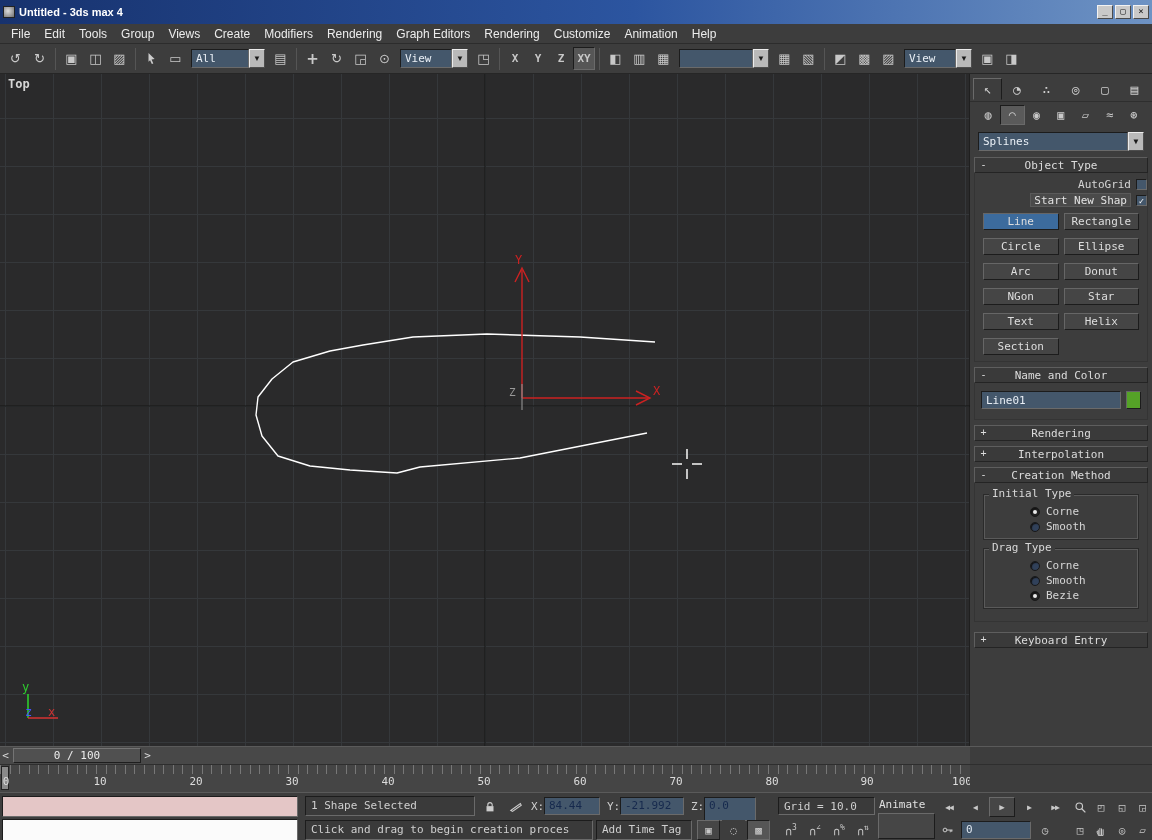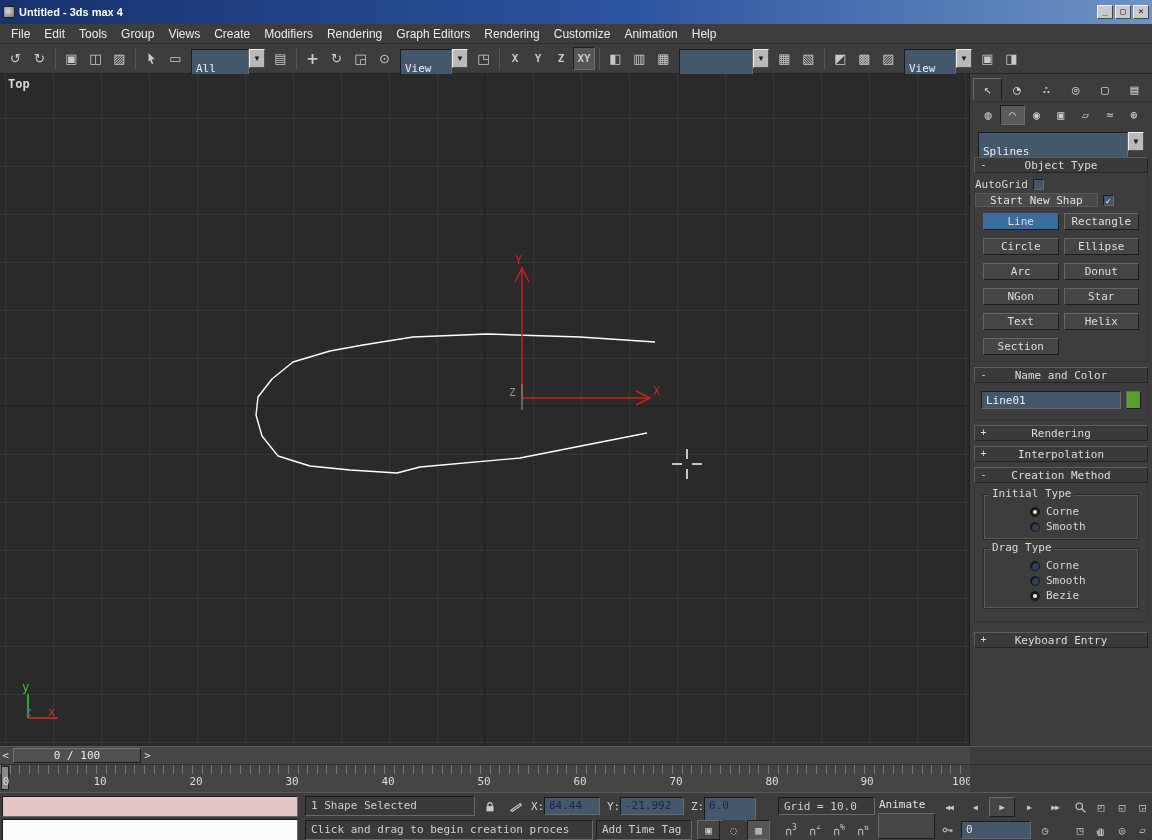--- a/index.html
+++ b/index.html
@@ -22,21 +22,21 @@
 
   
   .toolbar { height:30px; background:#3d3d3d; border-bottom:1px solid #262626; display:flex; align-items:center; padding-left:4px; gap:1px; }
   .tsep { width:1px; height:22px; background:#292929; border-right:1px solid #555; margin:0 3px; }
   .tbtn { width:23px; height:23px; background:#3d3d3d; border:1px solid transparent; color:#c8c8c8;
     display:flex; align-items:center; justify-content:center; font-size:13px; font-family:"DejaVu Sans",sans-serif; }
   .tbtn.txt { font-family:"DejaVu Sans Mono",monospace; font-size:11px; font-weight:bold; width:22px; }
   .tbtn.pressed { background:#565656; border-color:#1c1c1c #6a6a6a #6a6a6a #1c1c1c; }
   .dd { display:flex; height:19px; margin:0 3px; }
   .dd-field { background:#44576b; color:#e9eff6; font-family:"DejaVu Sans Mono",monospace; font-size:11px;
-    padding:12px 4px; border:1px solid; border-color:#1c1c1c #6a6a6a #6a6a6a #1c1c1c; }
+    padding:2px 4px; border:1px solid; border-color:#1c1c1c #6a6a6a #6a6a6a #1c1c1c; }
   .dd-btn { width:16px; background:#b9b9b9; color:#1a1a1a; font-size:8px; display:flex; align-items:center; justify-content:center;
     border:1px solid; border-color:#ececec #4d4d4d #4d4d4d #ececec; }
 
   
   .main { display:flex; height:672px; }
   .viewport { position:relative; width:970px; height:672px; background-color:#2a2a2b;
     background-image:linear-gradient(90deg,#35383b 1px,transparent 1px),linear-gradient(#35383b 1px,transparent 1px);
     background-size:48px 48px; background-position:5px 44px; border-right:1px solid #1f1f1f; }
   .vp-label { position:absolute; top:3px; left:8px; color:#d6d6d6; font:bold 12px "DejaVu Sans Mono",monospace; }
   svg.overlay { position:absolute; left:0; top:0; }
@@ -51,24 +51,24 @@
   .cat { flex:1; height:20px; display:flex; align-items:center; justify-content:center; color:#c9c9c9; font-size:12px;
     border:1px solid transparent; }
   .cat.sel { background:#5a5a5a; border-color:#1c1c1c #6a6a6a #6a6a6a #1c1c1c; }
   .cmd .dd.full { margin:4px 8px 6px 8px; }
   .cmd .dd-field.grow { flex:1; }
   .rollout { margin:5px 4px 0 4px; height:16px; background:#3a3a3a; border:1px solid; border-color:#5e5e5e #242424 #242424 #5e5e5e;
     display:flex; align-items:center; position:relative; }
   .pm { width:11px; height:11px; margin-left:3px; font-size:10px; line-height:9px; text-align:center; color:#ddd; }
   .rtitle { position:absolute; left:0; right:0; text-align:center; color:#dcdcdc; }
   .rcontent { margin:0 4px; border:1px solid #343434; border-top:none; padding:3px 0 4px 0; }
-  .crow { display:flex; align-items:center; justify-content:flex-start; gap:5px; margin:2px 0; }
+  .crow { display:flex; align-items:center; justify-content:flex-end; gap:5px; margin:2px 0; }
   .cbox { width:11px; height:11px; background:#44576b; border:1px solid; border-color:#1c1c1c #6a6a6a #6a6a6a #1c1c1c;
     font-size:9px; line-height:10px; color:#fff; text-align:center; }
-  .snsbtn { background:#4a4a4a; border:1px solid #5a5a5a; color:#e2e2e2; padding:0 14px; font-family:inherit; font-size:11px; height:14px; }
+  .snsbtn { background:#4a4a4a; border:1px solid #5a5a5a; color:#e2e2e2; padding:0 3px; font-family:inherit; font-size:11px; height:14px; }
   .ogrid { display:grid; grid-template-columns:1fr 1fr; gap:8px 5px; padding:4px 8px 2px 8px; }
   .obtn { height:17px; background:#454545; border:1px solid; border-color:#666 #1c1c1c #1c1c1c #666; color:#dedede;
     font-family:inherit; font-size:11px; display:flex; align-items:center; justify-content:center; }
   .obtn.sel { background:#3c6b9d; }
   .namerow { display:flex; gap:5px; padding:5px 6px 6px 6px; }
   .namefield { flex:1; background:#44576b; color:#e9eff6; border:1px solid; border-color:#1c1c1c #6a6a6a #6a6a6a #1c1c1c;
     padding:2px 4px; height:18px; font-family:inherit; font-size:11px; }
   .swatch { width:15px; height:18px; border:1px solid; border-color:#666 #1c1c1c #1c1c1c #666; }
   .gbox { margin:8px 8px 4px 8px; border:1px solid #2a2a2a; box-shadow:1px 1px 0 #5a5a5a inset,-1px -1px 0 #5a5a5a inset;
     position:relative; padding:9px 4px 5px 4px; }

